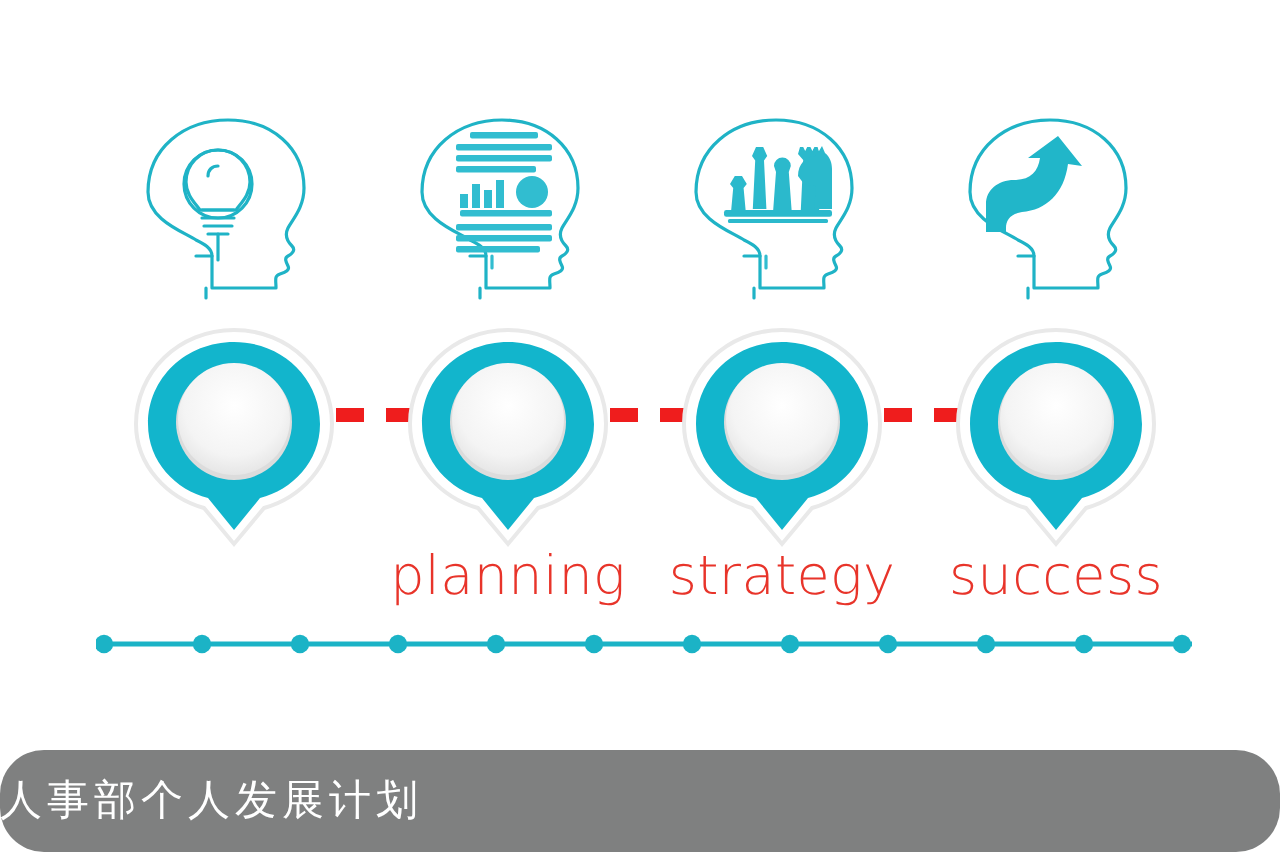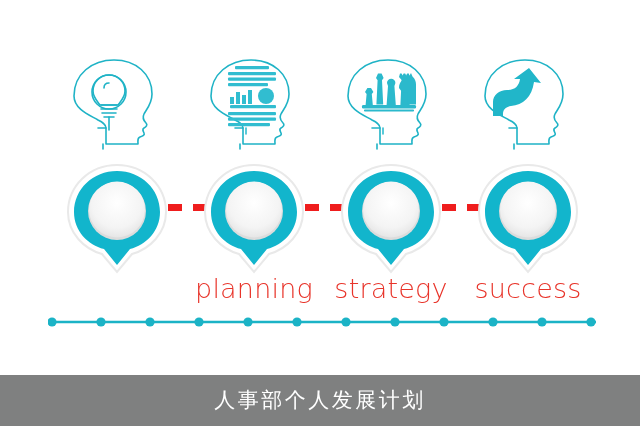--- a/index.html
+++ b/index.html
@@ -104,21 +104,22 @@
   
   .banner {
     position: absolute;
     left: 0;
     top: 375px;
     width: 640px;
     height: 51px;
     background: #7f8080;
     display: flex;
     align-items: center;
-    justify-content: center;
+    justify-content: flex-start;
+    border-radius: 22px;
   }
   .banner-text {
     color: #ffffff;
     font-family: "DejaVu Sans", sans-serif;
     font-size: 21px;
     letter-spacing: 2.5px;
     line-height: 51px;
   }
 </style>
 </head>

